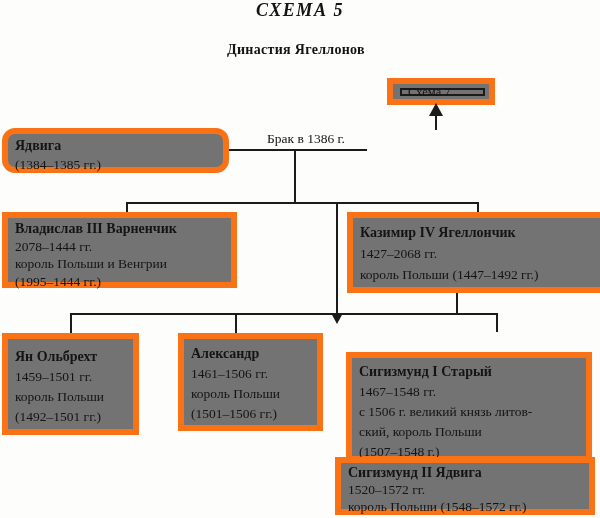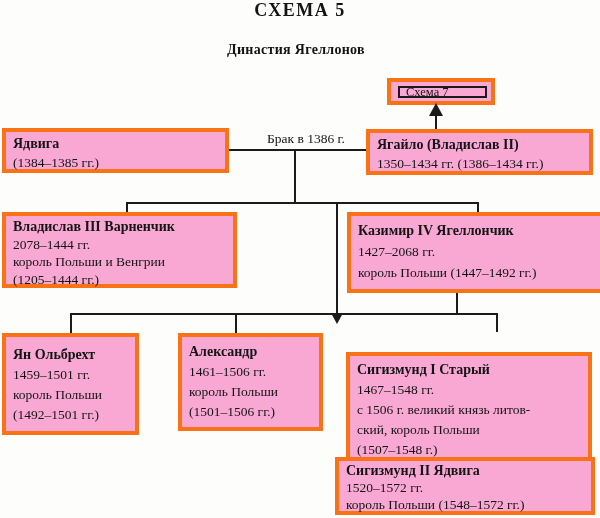--- a/index.html
+++ b/index.html
@@ -5,28 +5,28 @@
   * { margin:0; padding:0; box-sizing:border-box; }
   html,body { background:#ffffff; }
   .stage {
     position:relative; width:600px; height:518px;
     background:#fdfdfb; color:#141414;
     font-family:"Liberation Serif","DejaVu Serif",serif;
     overflow:hidden;
   }
   .title {
     position:absolute; left:0; top:4; width:600px; text-align:center;
-    font-size:18px; font-weight:bold; letter-spacing:1.5px;
+    font-size:18px; font-weight:bold; letter-spacing:1.5px;font-style:italic;
   }
   .subtitle {
     position:absolute; left:0; top:42px; width:592px; text-align:center;
     font-size:14px; font-weight:bold; letter-spacing:0.3px;
   }
   .box {
-    position:absolute; border:4px solid #f97316; background:#f9a8d4;
+    position:absolute; border:6px solid #f97316; background:#737373;
     font-size:13.5px; line-height:19px; padding:2px 5px 0 7px;
   }
   .bn { font-weight:bold; font-size:14px; }
   .ln { position:absolute; background:#1b1b1b; }
   .lbl { position:absolute; font-size:13.5px; }
   .tri-up {
     position:absolute; width:0; height:0;
     border-left:7px solid transparent; border-right:7px solid transparent;
     border-bottom:13px solid #1b1b1b;
   }
@@ -70,35 +70,31 @@
   <div class="tri-down" style="left:331px; top:313px;"></div>
 
   <div class="ln" style="left:70px; top:313px; width:428px; height:2px;"></div>
   <div class="ln" style="left:70px; top:313px; width:2px; height:21px;"></div>
   <div class="ln" style="left:235px; top:313px; width:2px; height:23px;"></div>
   <div class="ln" style="left:496px; top:313px; width:2px; height:19px;"></div>
   <div class="ln" style="left:456px; top:291px; width:2px; height:24px;"></div>
 
   <div class="ln" style="left:466px; top:439px; width:2px; height:20px;"></div>
 
-  <div class="box" style="left:2px; top:128px; width:227px; height:45px;">
+  <div class="box" style="left:2px; top:128px; width:227px; height:45px;border-radius:13px;">
     <div class="bn">Ядвига</div>
     <div>(1384–1385 гг.)</div>
   </div>
 
-  <div class="box" style="left:366px; top:129px; width:227px; height:46px;">
-    <div class="bn">Ягайло (Владислав II)</div>
-    <div>1350–1434 гг. (1386–1434 гг.)</div>
-  </div>
 
   <div class="box" style="left:2px; top:212px; width:235px; height:76px; line-height:17.5px;">
     <div class="bn">Владислав III Варненчик</div>
     <div>2078–1444 гг.</div>
     <div>король Польши и Венгрии</div>
-    <div>(1205–1444 гг.)</div>
+    <div>(1995–1444 гг.)</div>
   </div>
 
   <div class="box" style="left:347px; top:212px; width:274px; height:81px; line-height:21px; padding-top:4px;">
     <div class="bn">Казимир IV Ягеллончик</div>
     <div>1427–2068 гг.</div>
     <div>король Польши (1447–1492 гг.)</div>
   </div>
 
   <div class="box" style="left:2px; top:333px; width:137px; height:102px; line-height:20px; padding-top:8px;">
     <div class="bn">Ян Ольбрехт</div>

